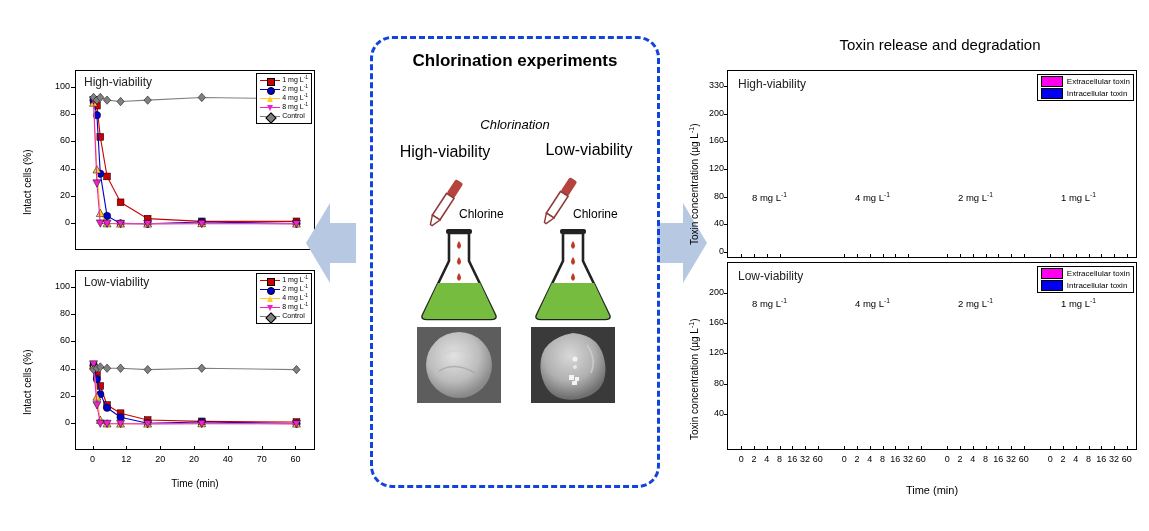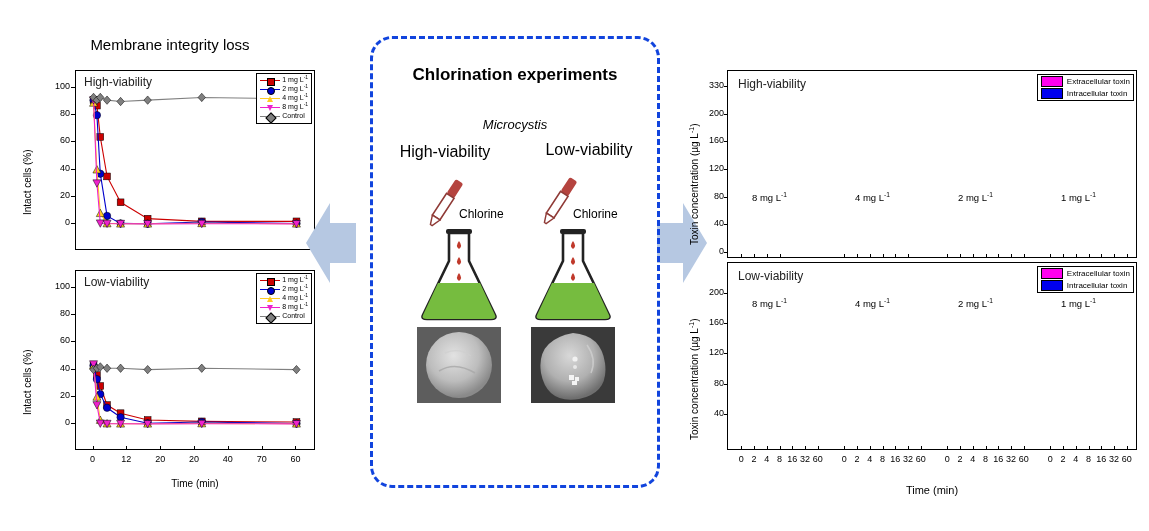--- a/index.html
+++ b/index.html
@@ -41,21 +41,20 @@
   .c-sub{position:absolute;font-size:16px;text-align:center;}
   .c-chlorine{position:absolute;font-size:12px;}
   .micrograph{position:absolute;background:#6e6e6e;overflow:hidden;}
   .arrow{position:absolute;}
 </style>
 </head>
 <body>
 
 <div class="panel" id="left-panel" style="left:0;top:0;width:340px;height:531px;">
 
-  <div class="chart-title" style="left:0;top:36px;width:340px;">Membrane integrity loss</div>
 
   <div class="plotbox" id="mem-top-box" style="left:75px;top:70px;width:240px;height:180px;">
     <svg class="lc-svg" id="mem-top-svg" width="240" height="180">
         <polyline points="17.529411764705884,29.15517241379311 20.911764705882355,34.603448275862064 24.294117647058826,65.93103448275862 31.058823529411764,105.43103448275862 44.58823529411765,131.31034482758622 71.64705882352942,147.6551724137931 125.76470588235294,150.3793103448276 220.47058823529412,150.3793103448276" fill="none" stroke="#cc0000" stroke-width="1.1"></polyline>
         <line x1="17.529411764705884" y1="26.15517241379311" x2="17.529411764705884" y2="32.15517241379311" stroke="#cc0000" stroke-width="0.6" opacity="0.85"></line>
         <line x1="20.911764705882355" y1="31.603448275862064" x2="20.911764705882355" y2="37.603448275862064" stroke="#cc0000" stroke-width="0.6" opacity="0.85"></line>
         <line x1="24.294117647058826" y1="62.93103448275862" x2="24.294117647058826" y2="68.93103448275862" stroke="#cc0000" stroke-width="0.6" opacity="0.85"></line>
         <line x1="31.058823529411764" y1="102.43103448275862" x2="31.058823529411764" y2="108.43103448275862" stroke="#cc0000" stroke-width="0.6" opacity="0.85"></line>
         <line x1="44.58823529411765" y1="128.31034482758622" x2="44.58823529411765" y2="134.31034482758622" stroke="#cc0000" stroke-width="0.6" opacity="0.85"></line>
         <line x1="71.64705882352942" y1="144.6551724137931" x2="71.64705882352942" y2="150.6551724137931" stroke="#cc0000" stroke-width="0.6" opacity="0.85"></line>
@@ -355,22 +354,22 @@
 
 <svg class="arrow" style="left:306px;top:185px;" width="52" height="110" viewBox="0 0 52 110">
   <polygon points="0,58 24,18 24,38 50,38 50,78 24,78 24,98" fill="#b6c8e2"></polygon>
 </svg>
 <svg class="arrow" style="left:655px;top:185px;" width="52" height="110" viewBox="0 0 52 110">
   <polygon points="52,58 28,18 28,38 2,38 2,78 28,78 28,98" fill="#b6c8e2"></polygon>
 </svg>
 
 <div class="panel" id="center-panel" style="left:370px;top:36px;width:290px;height:452px;">
 
-  <div class="c-title" style="top:26px;">Chlorination experiments</div>
-  <div class="c-italic" style="top:78px;">Microcystis</div>
+  <div class="c-title" style="top:12px;">Chlorination experiments</div>
+  <div class="c-italic" style="top:78px;">Chlorination</div>
 
   <div class="c-sub" style="left:4px;top:104px;width:136px;">High-viability</div>
   <div class="c-sub" style="left:146px;top:102px;width:140px;">Low-viability</div>
 
   <svg style="position:absolute;left:52px;top:136px;" width="40" height="56" viewBox="0 0 40 56">
     <g transform="rotate(33 20 28)">
       <rect x="16" y="2" width="9" height="17" rx="2" fill="#b5443f"></rect>
       <rect x="16" y="19" width="9" height="26" fill="#fff" stroke="#8f3a36" stroke-width="1.6"></rect>
       <polygon points="16,45 25,45 21.5,54 19.5,54" fill="#fff" stroke="#8f3a36" stroke-width="1.4"></polygon>
     </g>
@@ -438,20 +437,21 @@
           <rect x="44" y="50" width="4" height="4"></rect>
         <rect x="41" y="54" width="5" height="4"></rect>
       </g>
       <path d="M56,18 q10,14 4,28" stroke="#cfcfcf" stroke-width="1.5" fill="none" opacity=".8"></path>
     </svg>
   </div>
 </div>
 
 <div class="panel" id="right-panel" style="left:680px;top:0;width:469px;height:531px;">
 
+  <div class="chart-title" style="left:60px;top:36px;width:400px;">Toxin release and degradation</div>
 
   <div class="plotbox" id="tox-top-box" style="left:47px;top:70px;width:410px;height:188px;">
     <div class="bars" id="tox-top-bars">
         <div class="grouplabel" style="left: 24.02px; top: 120px;">8 mg L<sup>-1</sup></div>
         <div class="grouplabel" style="left: 127.02px; top: 120px;">4 mg L<sup>-1</sup></div>
         <div class="grouplabel" style="left: 230.02px; top: 120px;">2 mg L<sup>-1</sup></div>
         <div class="grouplabel" style="left: 333.02px; top: 120px;">1 mg L<sup>-1</sup></div>
       </div>
     <div class="panel-tag" style="left:10px;top:6px;">High-viability</div>
     <div class="blegend" id="tox-top-legend" style="right:2px;top:3px;">

